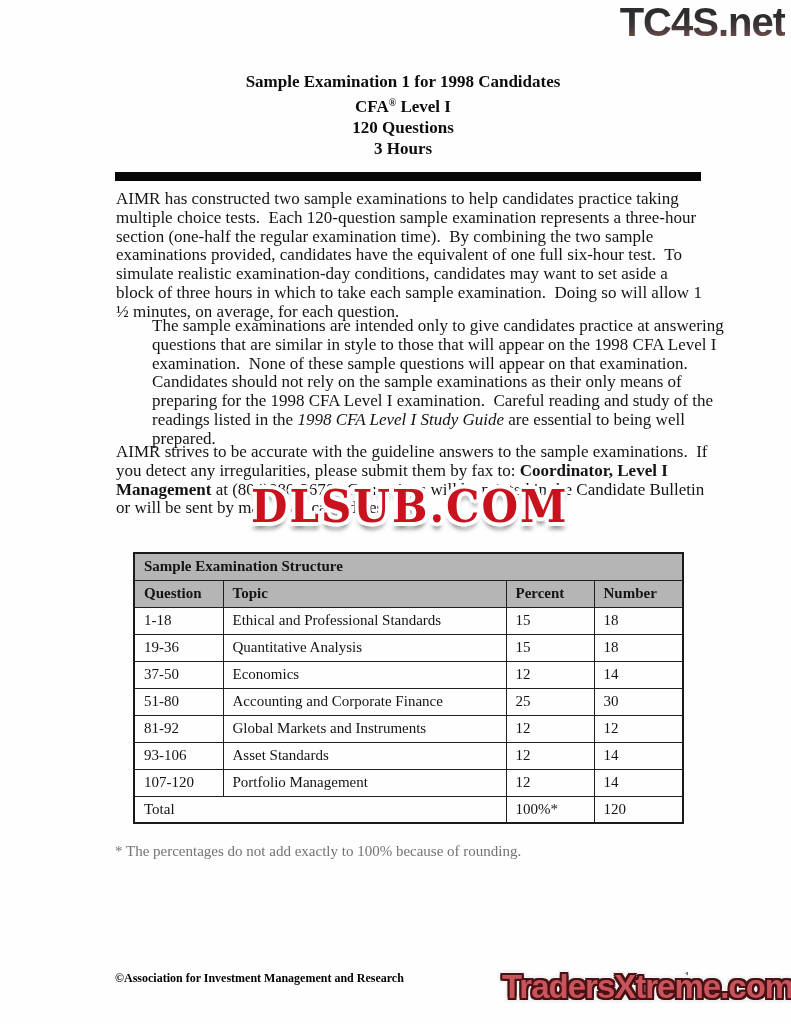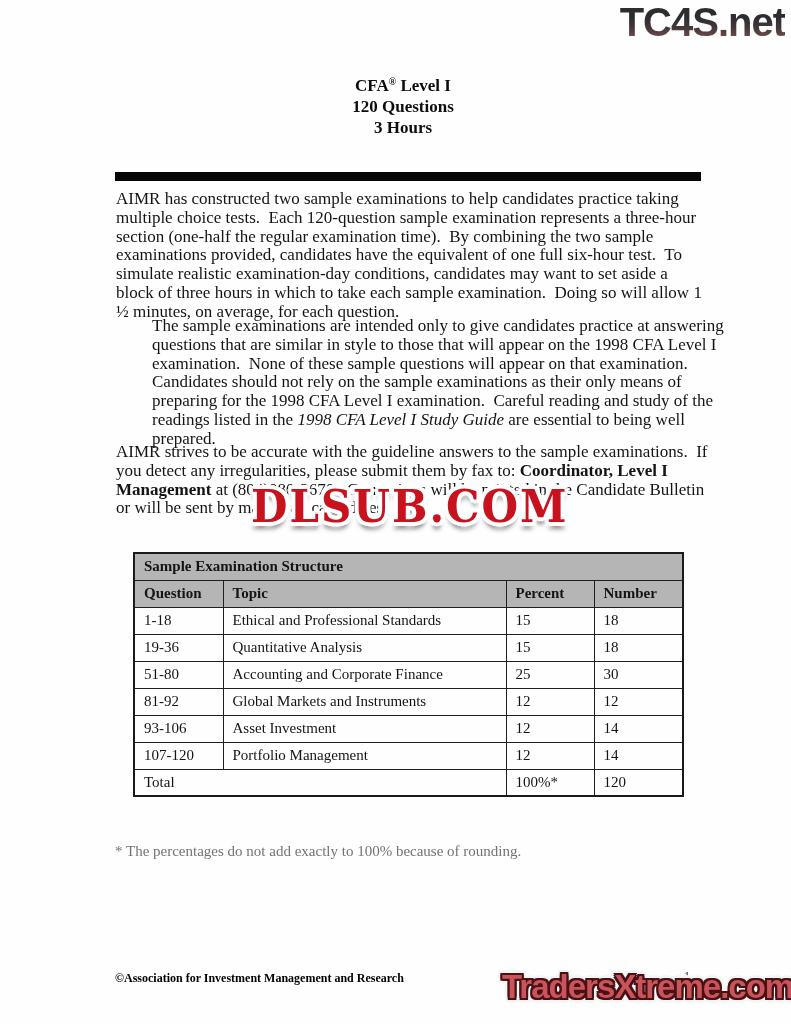--- a/index.html
+++ b/index.html
@@ -101,20 +101,21 @@
   }
 </style>
 </head>
 <body>
 
 <div class="page">
 
   <div class="wm-tc4s">TC4S.net</div>
 
   <div class="title-block">
+    <div>Sample Examination 1 for 1998 Candidates</div>
     <div><span>CFA</span><sup>®</sup><span> Level I</span></div>
     <div>120 Questions</div>
     <div>3 Hours</div>
   </div>
 
   <div class="divider-bar"></div>
 
   <p class="para" id="para1">AIMR has constructed two sample examinations to help candidates practice taking multiple choice tests.  Each 120-question sample examination represents a three-hour section (one-half the regular examination time).  By combining the two sample examinations provided, candidates have the equivalent of one full six-hour test.  To simulate realistic examination-day conditions, candidates may want to set aside a block of three hours in which to take each sample examination.  Doing so will allow 1 ½ minutes, on average, for each question.</p>
 
   <p class="para" id="para2"><span>The sample examinations are intended only to give candidates practice at answering questions that are similar in style to those that will appear on the 1998 CFA Level I examination.  None of these sample questions will appear on that examination.  Candidates should not rely on the sample examinations as their only means of preparing for the 1998 CFA Level I examination.  Careful reading and study of the readings listed in the </span><span class="italic">1998 CFA Level I Study Guide</span><span> are essential to being well prepared.</span></p>
@@ -146,34 +147,40 @@
         <td>15</td>
         <td>18</td>
       </tr>
       <tr>
         <td>19-36</td>
         <td>Quantitative Analysis</td>
         <td>15</td>
         <td>18</td>
       </tr>
       <tr>
+        <td>37-50</td>
+        <td>Economics</td>
+        <td>12</td>
+        <td>14</td>
+      </tr>
+      <tr>
         <td>51-80</td>
         <td>Accounting and Corporate Finance</td>
         <td>25</td>
         <td>30</td>
       </tr>
       <tr>
         <td>81-92</td>
         <td>Global Markets and Instruments</td>
         <td>12</td>
         <td>12</td>
       </tr>
       <tr>
         <td>93-106</td>
-        <td>Asset Investment</td>
+        <td>Asset Standards</td>
         <td>12</td>
         <td>14</td>
       </tr>
       <tr>
         <td>107-120</td>
         <td>Portfolio Management</td>
         <td>12</td>
         <td>14</td>
       </tr>
       <tr>

